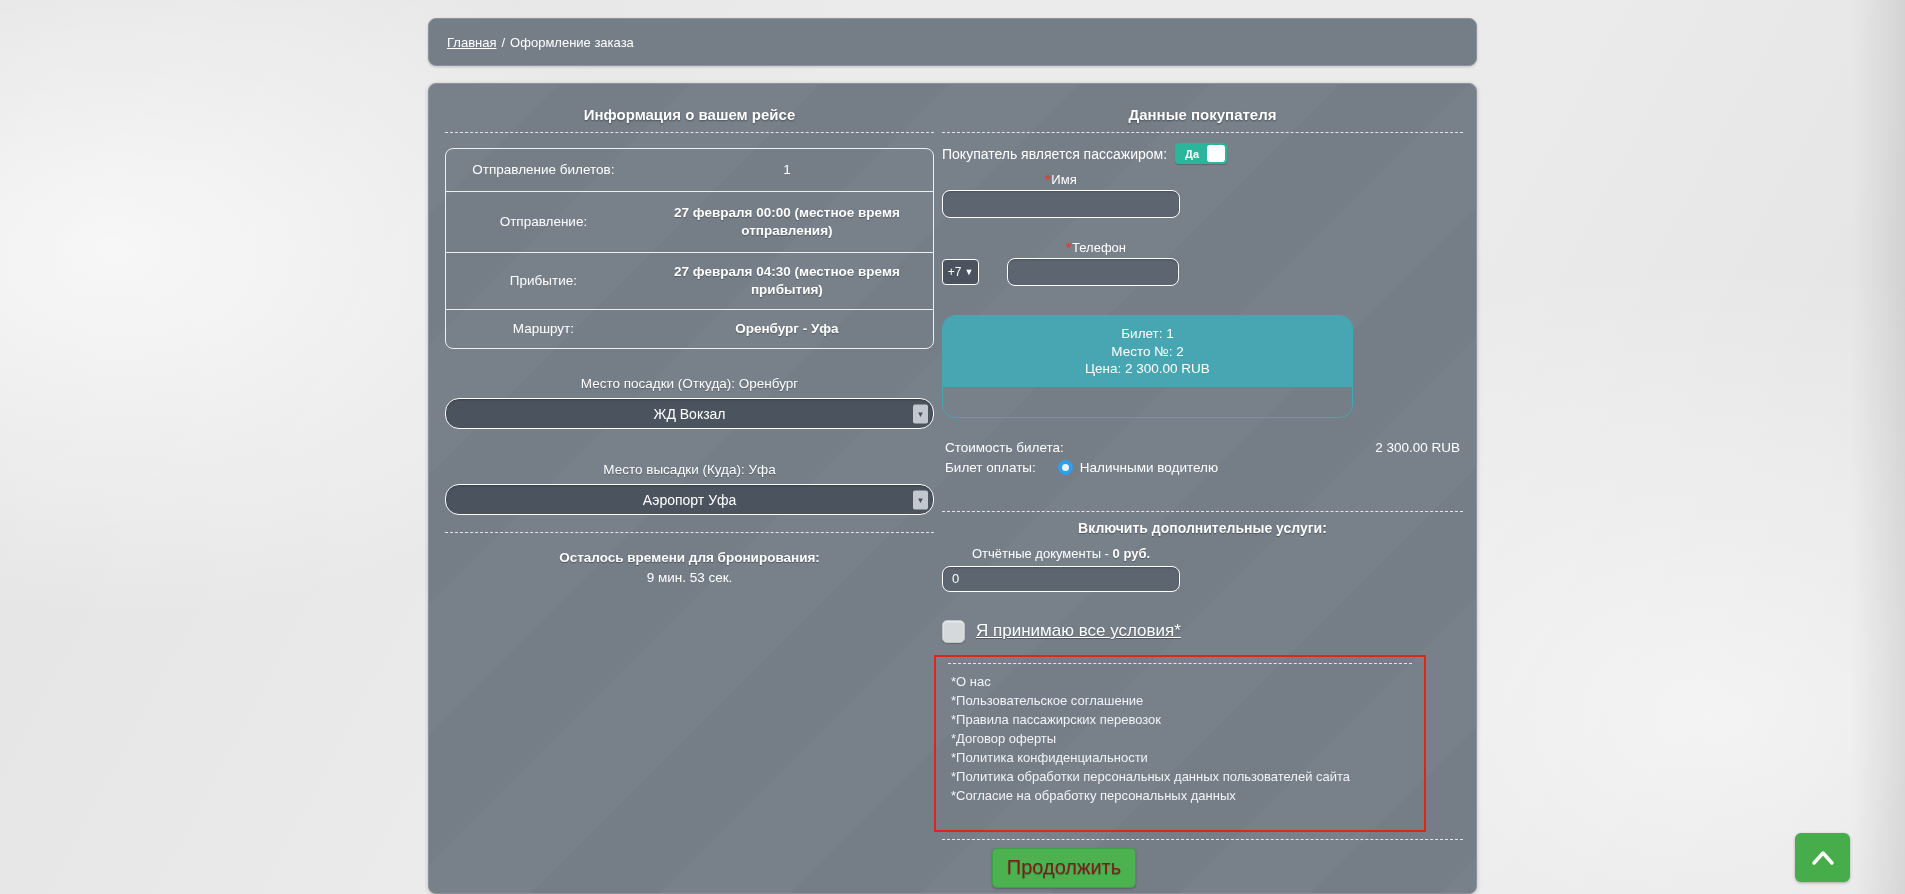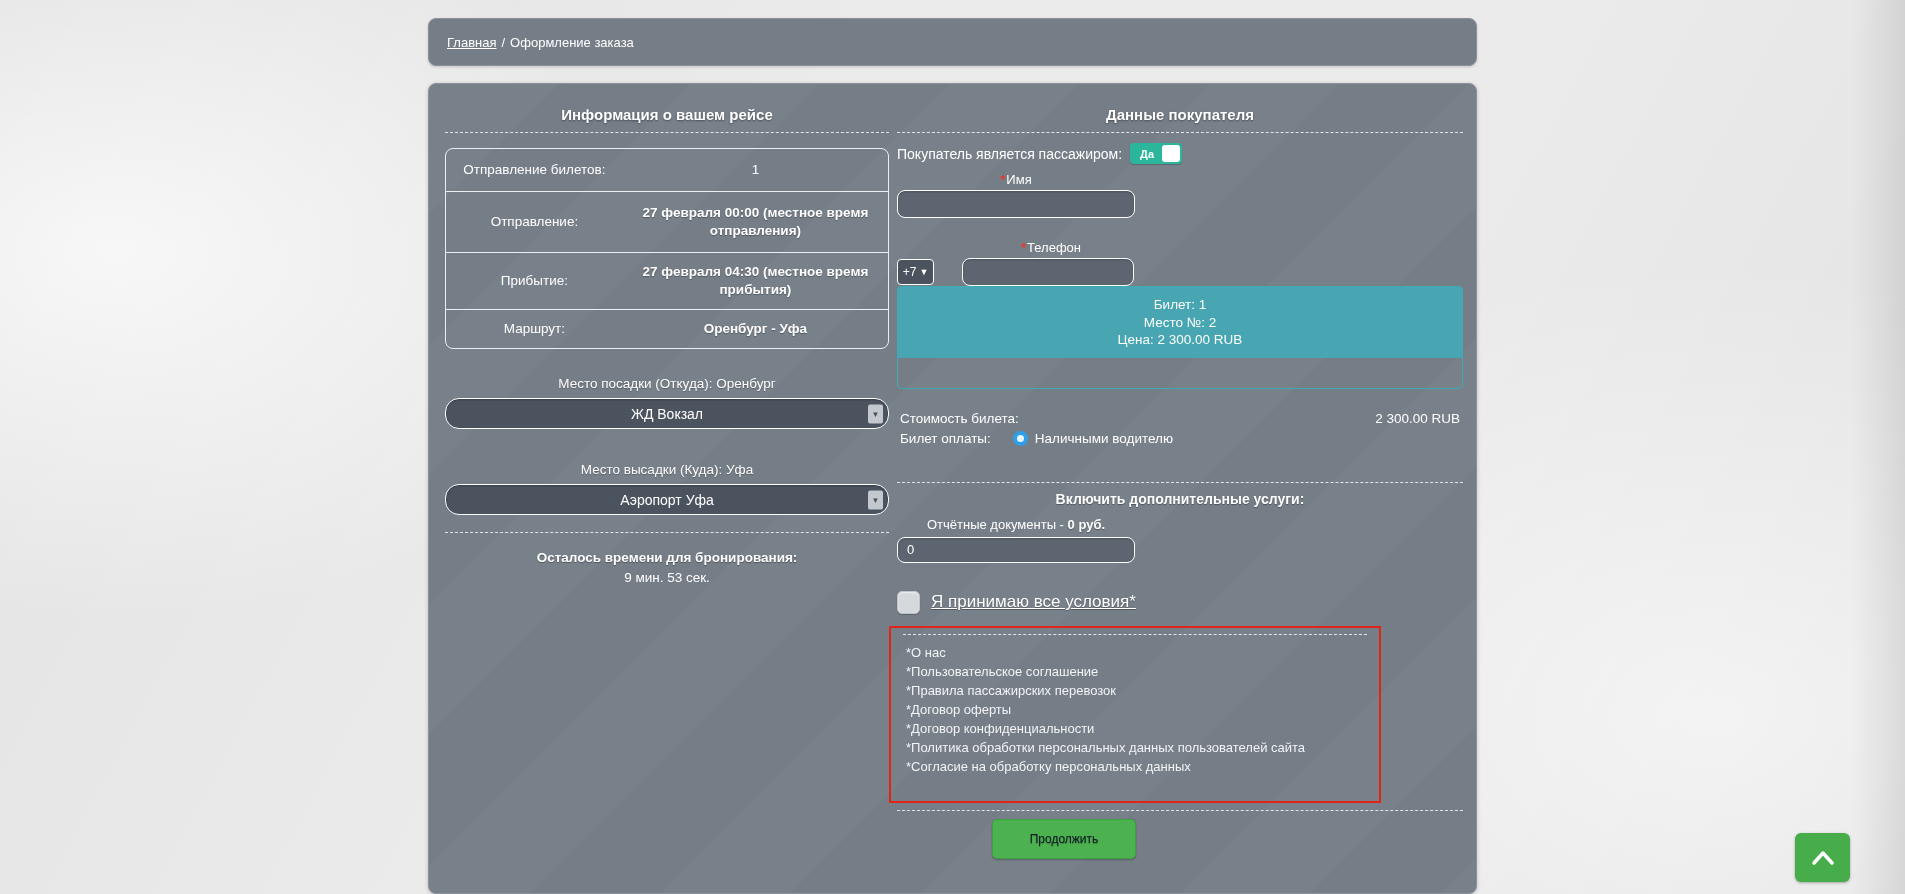--- a/index.html
+++ b/index.html
@@ -103,21 +103,21 @@
   .phone-label { width:176px; margin-left:66px; margin-top:22px; }
   .phone-row { display:flex; align-items:center; margin-top:3px; }
   .code-select {
     position:relative; width:37px; height:26px; background:#4b535e;
     border:1px solid #fff; border-radius:4px; color:#fff; font-size:12px;
     display:flex; align-items:center; justify-content:center; gap:3px; cursor:pointer;
   }
   .code-chevron { font-size:9px; line-height:1; }
   .phone-input { margin-left:28px; margin-top:0; width:172px; }
 
-  .ticket-box { width:566px; border:1px solid #3fa9b6; border-radius:4px; overflow:hidden; }
+  .ticket-box { margin-top:29px; width:411px; border:1px solid #3fa9b6; border-radius:13px; overflow:hidden; }
   .ticket-head { background:#47a6b2; text-align:center; font-size:13.5px; line-height:17.5px; padding:9px 0; }
   .ticket-empty { height:30px; }
 
   .cost-row { margin-top:22px; display:flex; justify-content:space-between; font-size:13.5px; padding:0 3px; }
   .payment-row { margin-top:5px; display:flex; align-items:center; font-size:13.5px; padding:0 3px; }
   .radio { width:15px; height:15px; border-radius:50%; border:4px solid #2e9fe8; background:#eaf5ff; margin-left:22px; cursor:pointer; }
   .payment-option { margin-left:7px; }
 
   .services-dashed { margin-top:36px; }
   .services-title { margin-top:8px; text-align:center; font-weight:bold; font-size:14px; text-shadow:0 1px 1px rgba(0,0,0,.35); }
@@ -130,23 +130,23 @@
               box-shadow:inset 0 1px 2px rgba(255,255,255,.6), 0 1px 1px rgba(0,0,0,.2); }
   .agree-label { font-size:17px; text-shadow:0 1px 1px rgba(0,0,0,.3);text-decoration:underline; }
 
   .terms-box { margin-top:12px; margin-left:-8px; width:492px; border:2px solid #e02417; padding:6px 12px 25px; }
   .terms-dashed { border-top:1px dashed #e3e6ea; height:0; margin-bottom:8px; }
   .terms-link { display:block; font-size:13px; line-height:19px; color:#f2f4f6; text-decoration:none; padding-left:3px; cursor:pointer; }
 
   .after-terms-dashed { margin-top:7px; }
   .btn-row { margin-top:8px; }
   .continue-btn {
-    margin-left:95px; width:144px; height:40px;
+    margin-left:50px; width:144px; height:40px;
     background:#4cb24f; border:1px solid #3f9f44; border-radius:5px;
-    color:#0f172a; font-size:12px; font-family:"Liberation Sans", sans-serif;
+    color:#7f1d1d; font-size:20px; font-family:"Liberation Sans", sans-serif;
     text-shadow:0 1px 1px rgba(0,0,0,.3); cursor:pointer;
     box-shadow:0 1px 2px rgba(0,0,0,.25);
   }
 
   .scroll-top {
     position:absolute; left:1795px; top:833px; width:55px; height:49px;
     background:#46ad4a; border-radius:6px; cursor:pointer;
     display:flex; align-items:center; justify-content:center;
     box-shadow:0 1px 3px rgba(0,0,0,.3);
   }
@@ -264,21 +264,21 @@
         <span class="checkbox"></span>
         <span class="agree-label">Я принимаю все условия*</span>
       </div>
 
       <div class="terms-box">
         <div class="terms-dashed"></div>
         <a class="terms-link">*О нас</a>
         <a class="terms-link">*Пользовательское соглашение</a>
         <a class="terms-link">*Правила пассажирских перевозок</a>
         <a class="terms-link">*Договор оферты</a>
-        <a class="terms-link">*Договор конфиденциальности</a>
+        <a class="terms-link">*Политика конфиденциальности</a>
         <a class="terms-link">*Политика обработки персональных данных пользователей сайта</a>
         <a class="terms-link">*Согласие на обработку персональных данных</a>
       </div>
 
       <div class="dashed after-terms-dashed"></div>
       <div class="btn-row">
         <button class="continue-btn">Продолжить</button>
       </div>
     </div>
 

